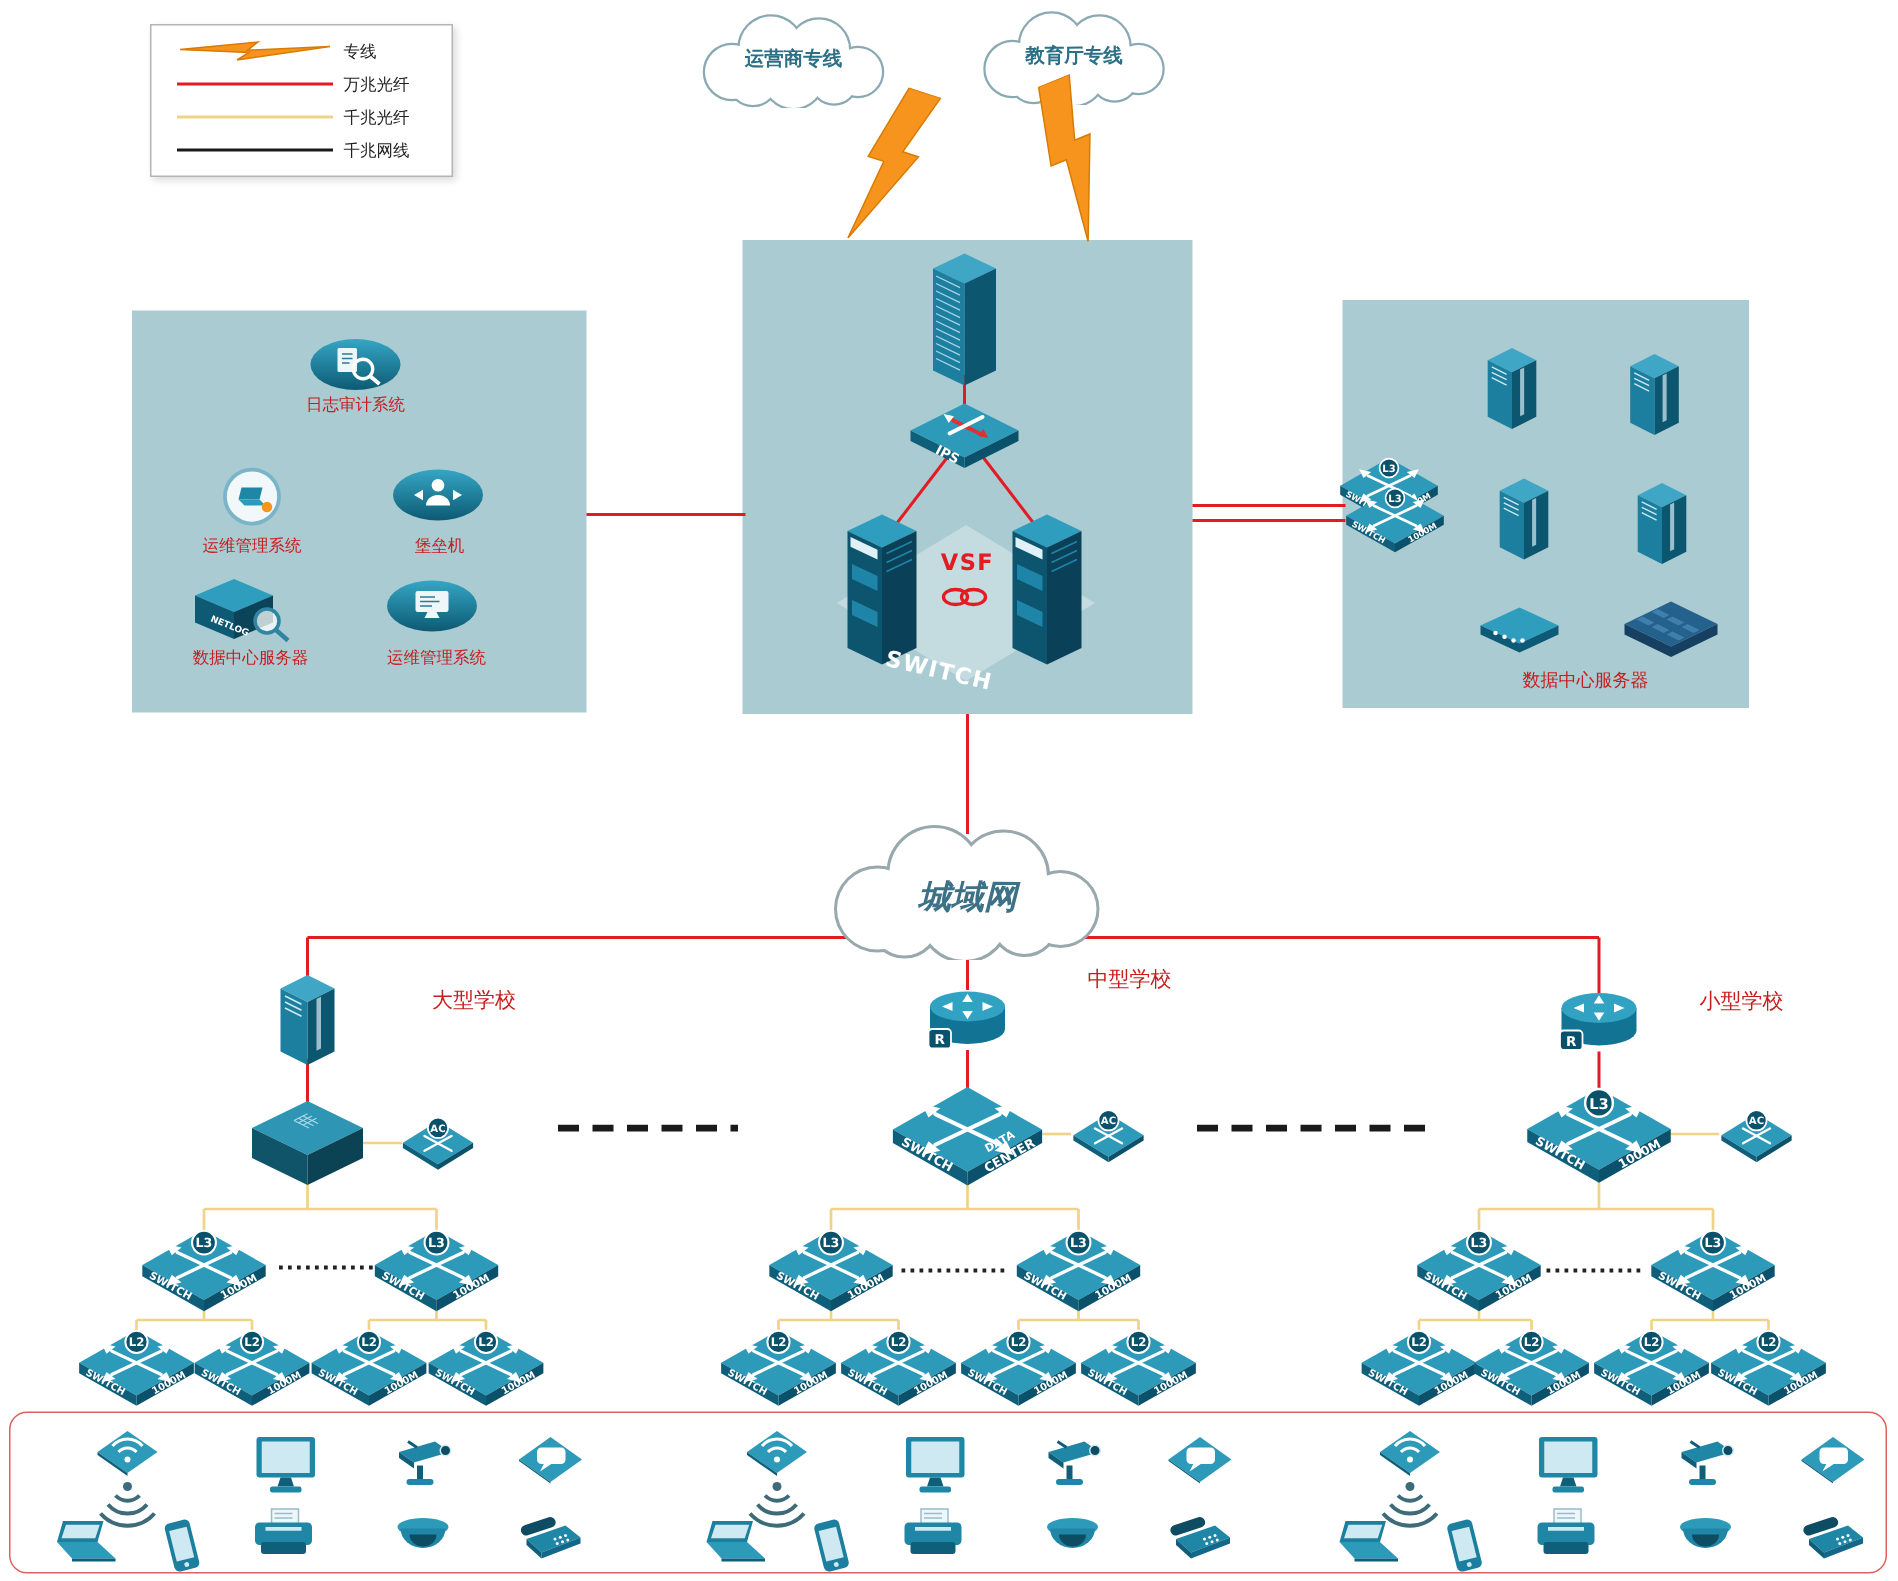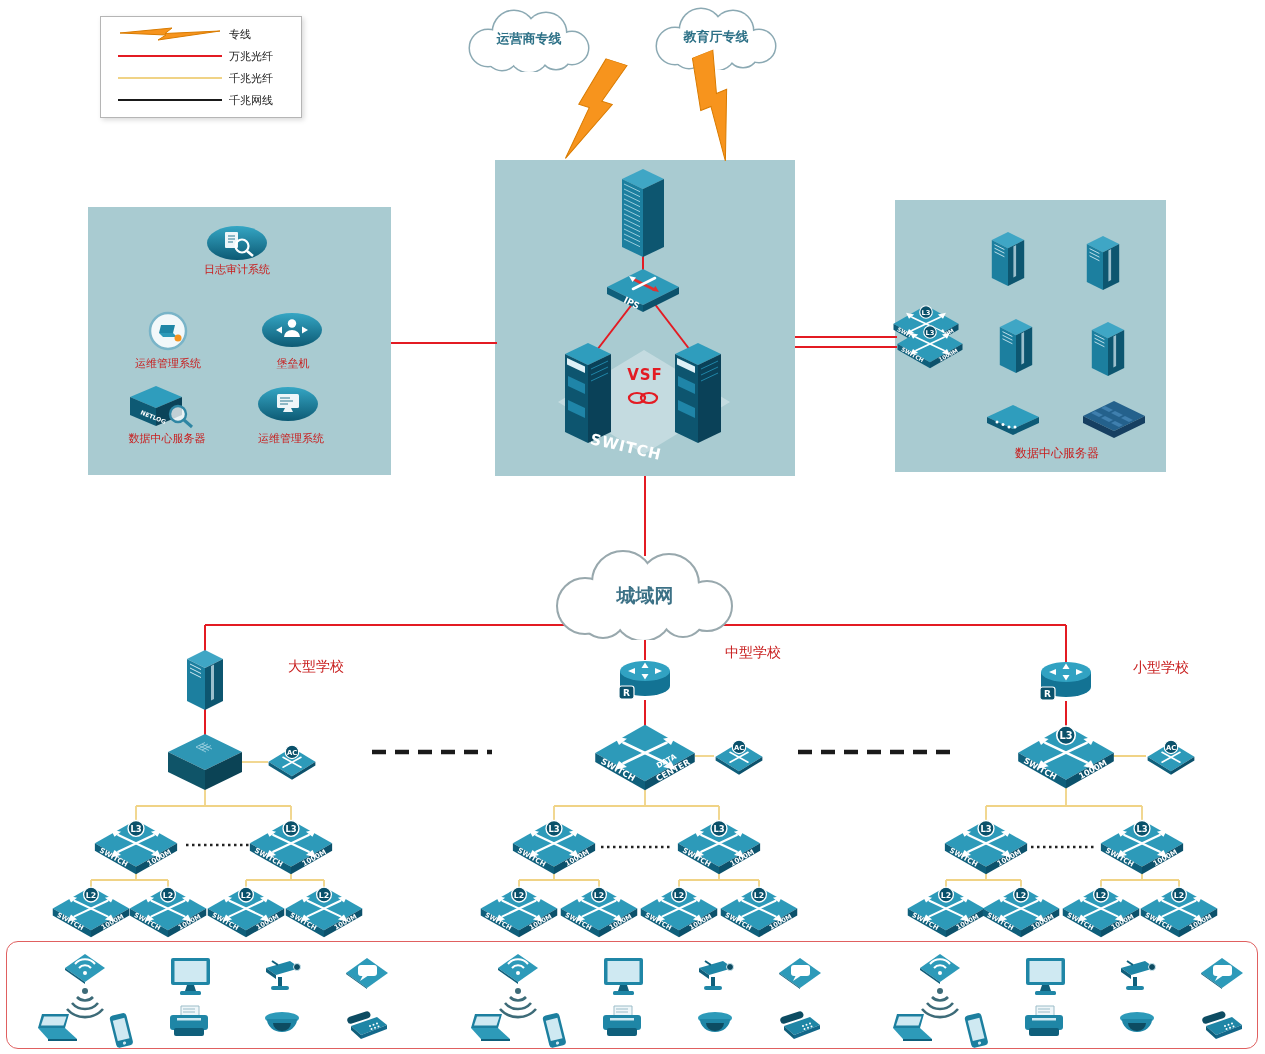--- a/index.html
+++ b/index.html
@@ -14,21 +14,21 @@
   .ln-red path{stroke:var(--red);stroke-width:2;fill:none;}
   .ln-yellow path{stroke:var(--yellow);stroke-width:1.8;fill:none;}
   .ln-dash path{stroke:var(--black);stroke-width:4.5;fill:none;stroke-dasharray:14 9;}
   .ln-dot path{stroke:#222;stroke-width:2.6;fill:none;stroke-dasharray:2.5 3.5;}
   .dev{position:absolute;z-index:2;}
   .dev svg{width:100%;height:100%;display:block;}
   .cloud{position:absolute;z-index:3;}
   .cloud svg{position:absolute;inset:0;width:100%;height:100%;}
   .cloud-label{position:absolute;width:100%;text-align:center;top:34%;
                color:#2c7086;font-weight:bold;font-size:13px;}
-  .cloud-label.big{font-size:19px;color:#3c7186;top:38%;}
+  .cloud-label.big{font-size:22px;color:#3c7186;top:38%;font-style:italic;}
   .cl-stroke circle{fill:#fff;stroke:#8ba9b3;stroke-width:3;}
   .cl-stroke.thick circle{stroke:#98a8ad;stroke-width:4;}
   .cl-fill circle{fill:#fff;}
   .bolt{position:absolute;z-index:4;transform-origin:top center;}
   .bolt-p{fill:var(--lightning);stroke:#d97b00;stroke-width:1;}
   .label-red{position:absolute;color:#c81d1d;font-weight:normal;z-index:2;text-align:center;}
   .dc-title{position:absolute;left:520px;top:481px;width:250px;text-align:center;
             font-size:21px;color:#2f7186;font-weight:bold;letter-spacing:2px;z-index:2;}
   .legend{position:absolute;left:100px;top:16px;width:200px;background:#fff;
           border:1px solid #b5b5b5;box-shadow:2px 2px 5px rgba(0,0,0,.15);

